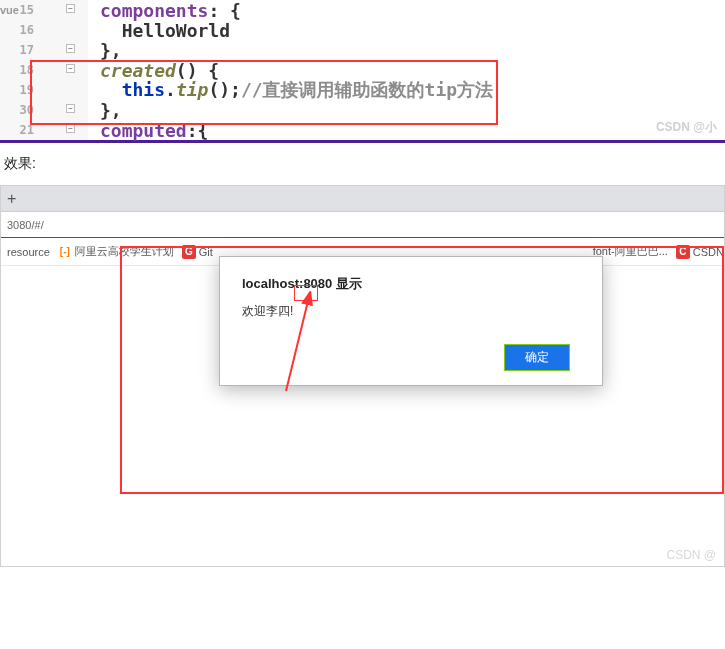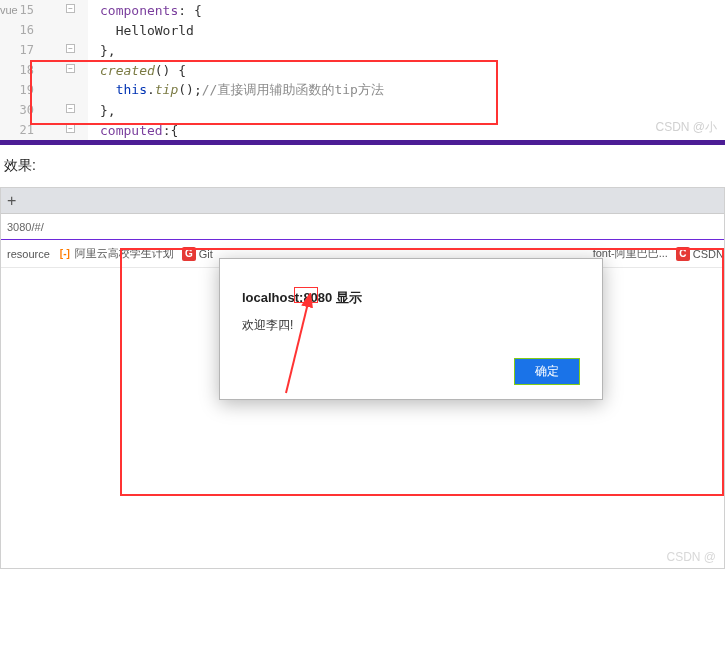--- a/index.html
+++ b/index.html
@@ -1,25 +1,25 @@
 <!DOCTYPE html>
 <html><head>
   <meta charset="utf-8">
   <style>
     * { margin: 0; padding: 0; box-sizing: border-box; }
     body { font-family: "Microsoft YaHei", Arial, sans-serif; font-size: 13px; background: #fff; width: 725px; }
     
     
-    .code-editor { position: relative; background: #fff; border-bottom: 5px solid #4c1d95; }
+    .code-editor { position: relative; background: #fff; border-bottom: 3px solid #4c1d95; font-weight: bold; }
     .code-line { display: flex; align-items: center; height: 20px; }
     .gutter-label { position: absolute; left: 0; top: 4px; color: #999; font-size: 11px; }
     .line-number { width: 38px; text-align: right; color: #aaa; font-family: Consolas, monospace; font-size: 12px; padding-right: 4px; background: #f7f7f7; height: 20px; line-height: 20px; }
     .fold-gutter { width: 50px; background: #f7f7f7; height: 20px; position: relative; }
     .fold-mark { position: absolute; left: 28px; top: 4px; width: 9px; height: 9px; border: 1px solid #bbb; font-size: 8px; text-align: center; line-height: 7px; color: #888; background: #fff; }
-    .code-content { font-family: Consolas, monospace; font-size: 13px; padding-left: 12px; white-space: pre; }
+    .code-content { font-family: Consolas, monospace; font-size: 18px; padding-left: 12px; white-space: pre; }
     .kw-prop { color: #7a3e9d; }
     .kw-brace { color: #333; }
     .kw-ident { color: #333; }
     .kw-this { color: #0033b3; }
     .kw-method { color: #7a7a43; font-style: italic; }
     .kw-comment { color: #8c8c8c; }
     
     .highlight-box-1 { position: absolute; border: 2px solid #ff3333; left: 30px; top: 60px; width: 468px; height: 65px; pointer-events: none; }
     
     .watermark-top { position: absolute; right: 8px; bottom: 4px; color: #d0d0d0; font-size: 12px; }
@@ -34,21 +34,21 @@
     .browser-addr { height: 26px; background: #fff; border-bottom: 1px solid #6d28d9; display: flex; align-items: center; padding-left: 6px; font-size: 11px; color: #666; }
     .browser-bookmarks { height: 28px; background: #fff; border-bottom: 1px solid #e8e8e8; display: flex; align-items: center; padding-left: 6px; font-size: 11px; gap: 8px; overflow: hidden; }
     .bookmark { display: flex; align-items: center; gap: 3px; color: #555; white-space: nowrap; }
     .bm-icon { width: 14px; height: 14px; display: inline-flex; align-items: center; justify-content: center; font-size: 10px; border-radius: 2px; }
     .ico-orange { color: #ff7b00; font-weight: bold; }
     .ico-red { background: #e53935; color: #fff; font-weight: bold; }
     .ico-redc { background: #e53935; color: #fff; font-weight: bold; }
     
     
     .alert-box { position: absolute; left: 218px; top: 70px; width: 384px; background: #fff; border: 1px solid #b5b5b5; box-shadow: 0 4px 18px rgba(0,0,0,0.28); z-index: 20; }
-    .alert-inner { padding: 18px 22px 14px 22px; margin-top: 12px; }
+    .alert-inner { padding: 18px 32px 14px 22px; }
     .alert-title { font-size: 13px; font-weight: bold; color: #222; margin-bottom: 10px; }
     .alert-msg { font-size: 12px; color: #333; margin-bottom: 24px; }
     .alert-btn-row { display: flex; justify-content: flex-end; }
     .alert-btn { background: #1a73e8; color: #fff; border: 1px solid #84cc16; padding: 4px 20px; font-size: 12px; cursor: pointer; }
     
     
     .highlight-box-2 { position: absolute; border: 2px solid #ff3333; left: 119px; top: 60px; width: 604px; height: 248px; pointer-events: none; z-index: 30; }
     .arrow-svg { position: absolute; z-index: 35; pointer-events: none; }
     
     .msg-box { position: absolute; border: 1px solid #ff3333; left: 293px; top: 99px; width: 24px; height: 16px; pointer-events: none; z-index: 36; }

